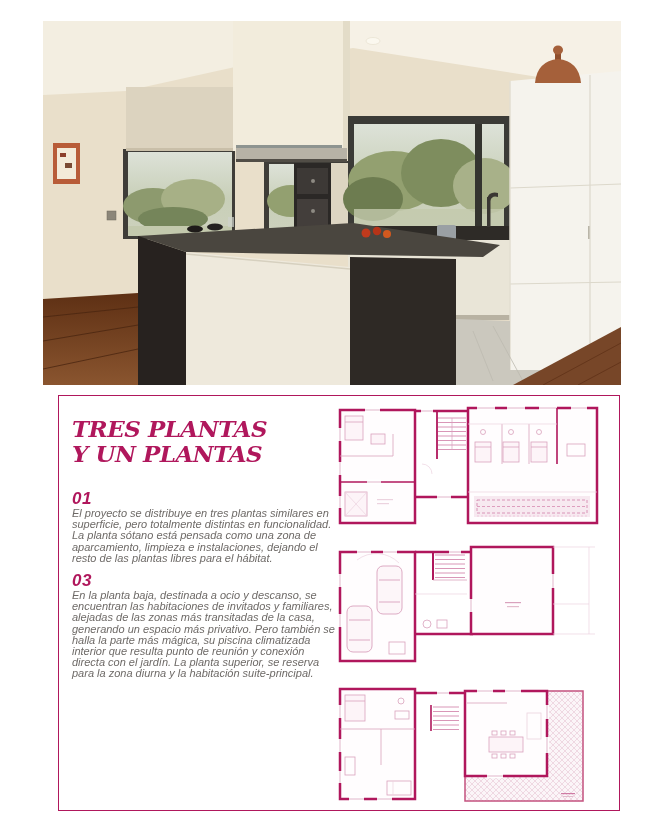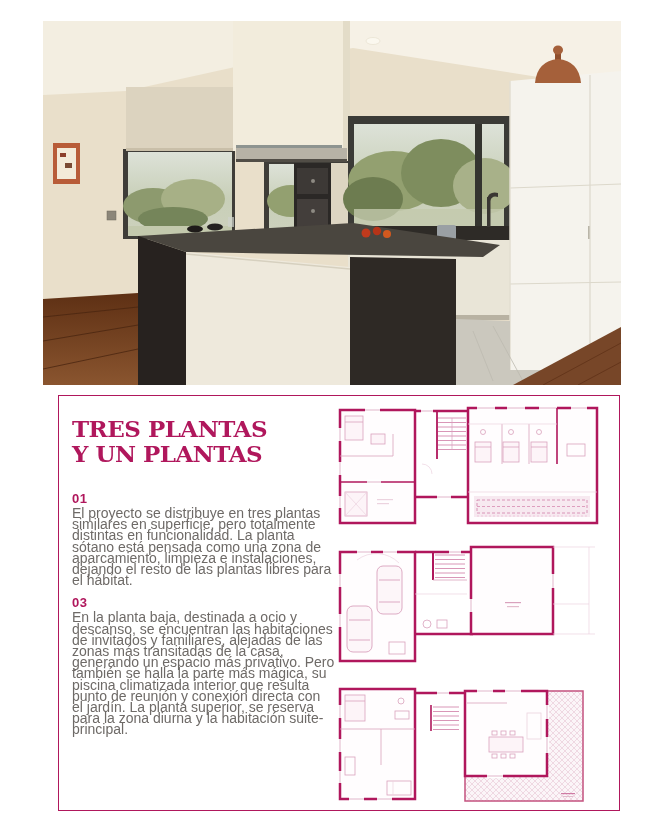--- a/index.html
+++ b/index.html
@@ -6,38 +6,38 @@
   body{
     width:666px;height:832px;position:relative;background:#ffffff;
     font-family:"Liberation Sans",sans-serif;overflow:hidden;
   }
   .hero{
     position:absolute;left:43px;top:21px;width:578px;height:364px;overflow:hidden;
   }
   .hero svg{display:block;}
   .feature-box{
     position:absolute;left:58px;top:395px;width:562px;height:416px;
-    box-sizing:border-box;border:1.5px solid #b0175c;background:#ffffff;
+    box-sizing:border-box;border:1.5px solid #b0175c;background:#ffffff;font-style:italic;
   }
   .text-col{
     position:absolute;left:13px;top:20px;width:266px;
   }
   .headline{
     font-family:"DejaVu Serif","Liberation Serif",serif;
     font-weight:bold;font-size:23px;line-height:25px;letter-spacing:-0.5px;
     color:#b0175c;margin:0 0 26px 0;
   }
   .section{margin:0 0 10px 0;}
   .section-number{
     font-family:"Liberation Sans",sans-serif;font-weight:bold;
-    font-size:13px;line-height:14px;color:#b0175c;margin:0 8px 2px 0;
+    font-size:17px;line-height:14px;color:#b0175c;margin:0 8px 2px 0;
     letter-spacing:0.5px;
   }
   .section-text{
-    font-size:14px;line-height:11.2px;color:#6e6a67;margin:0;width:263px;
+    font-size:11px;line-height:11.2px;color:#6e6a67;margin:0;width:263px;
   }
   .plan{position:absolute;}
   .plan1{left:278px;top:8px;}
   .plan2{left:278px;top:148px;}
   .plan3{left:278px;top:289px;}
 </style>
 </head>
 <body>
 
 <div class="hero">

